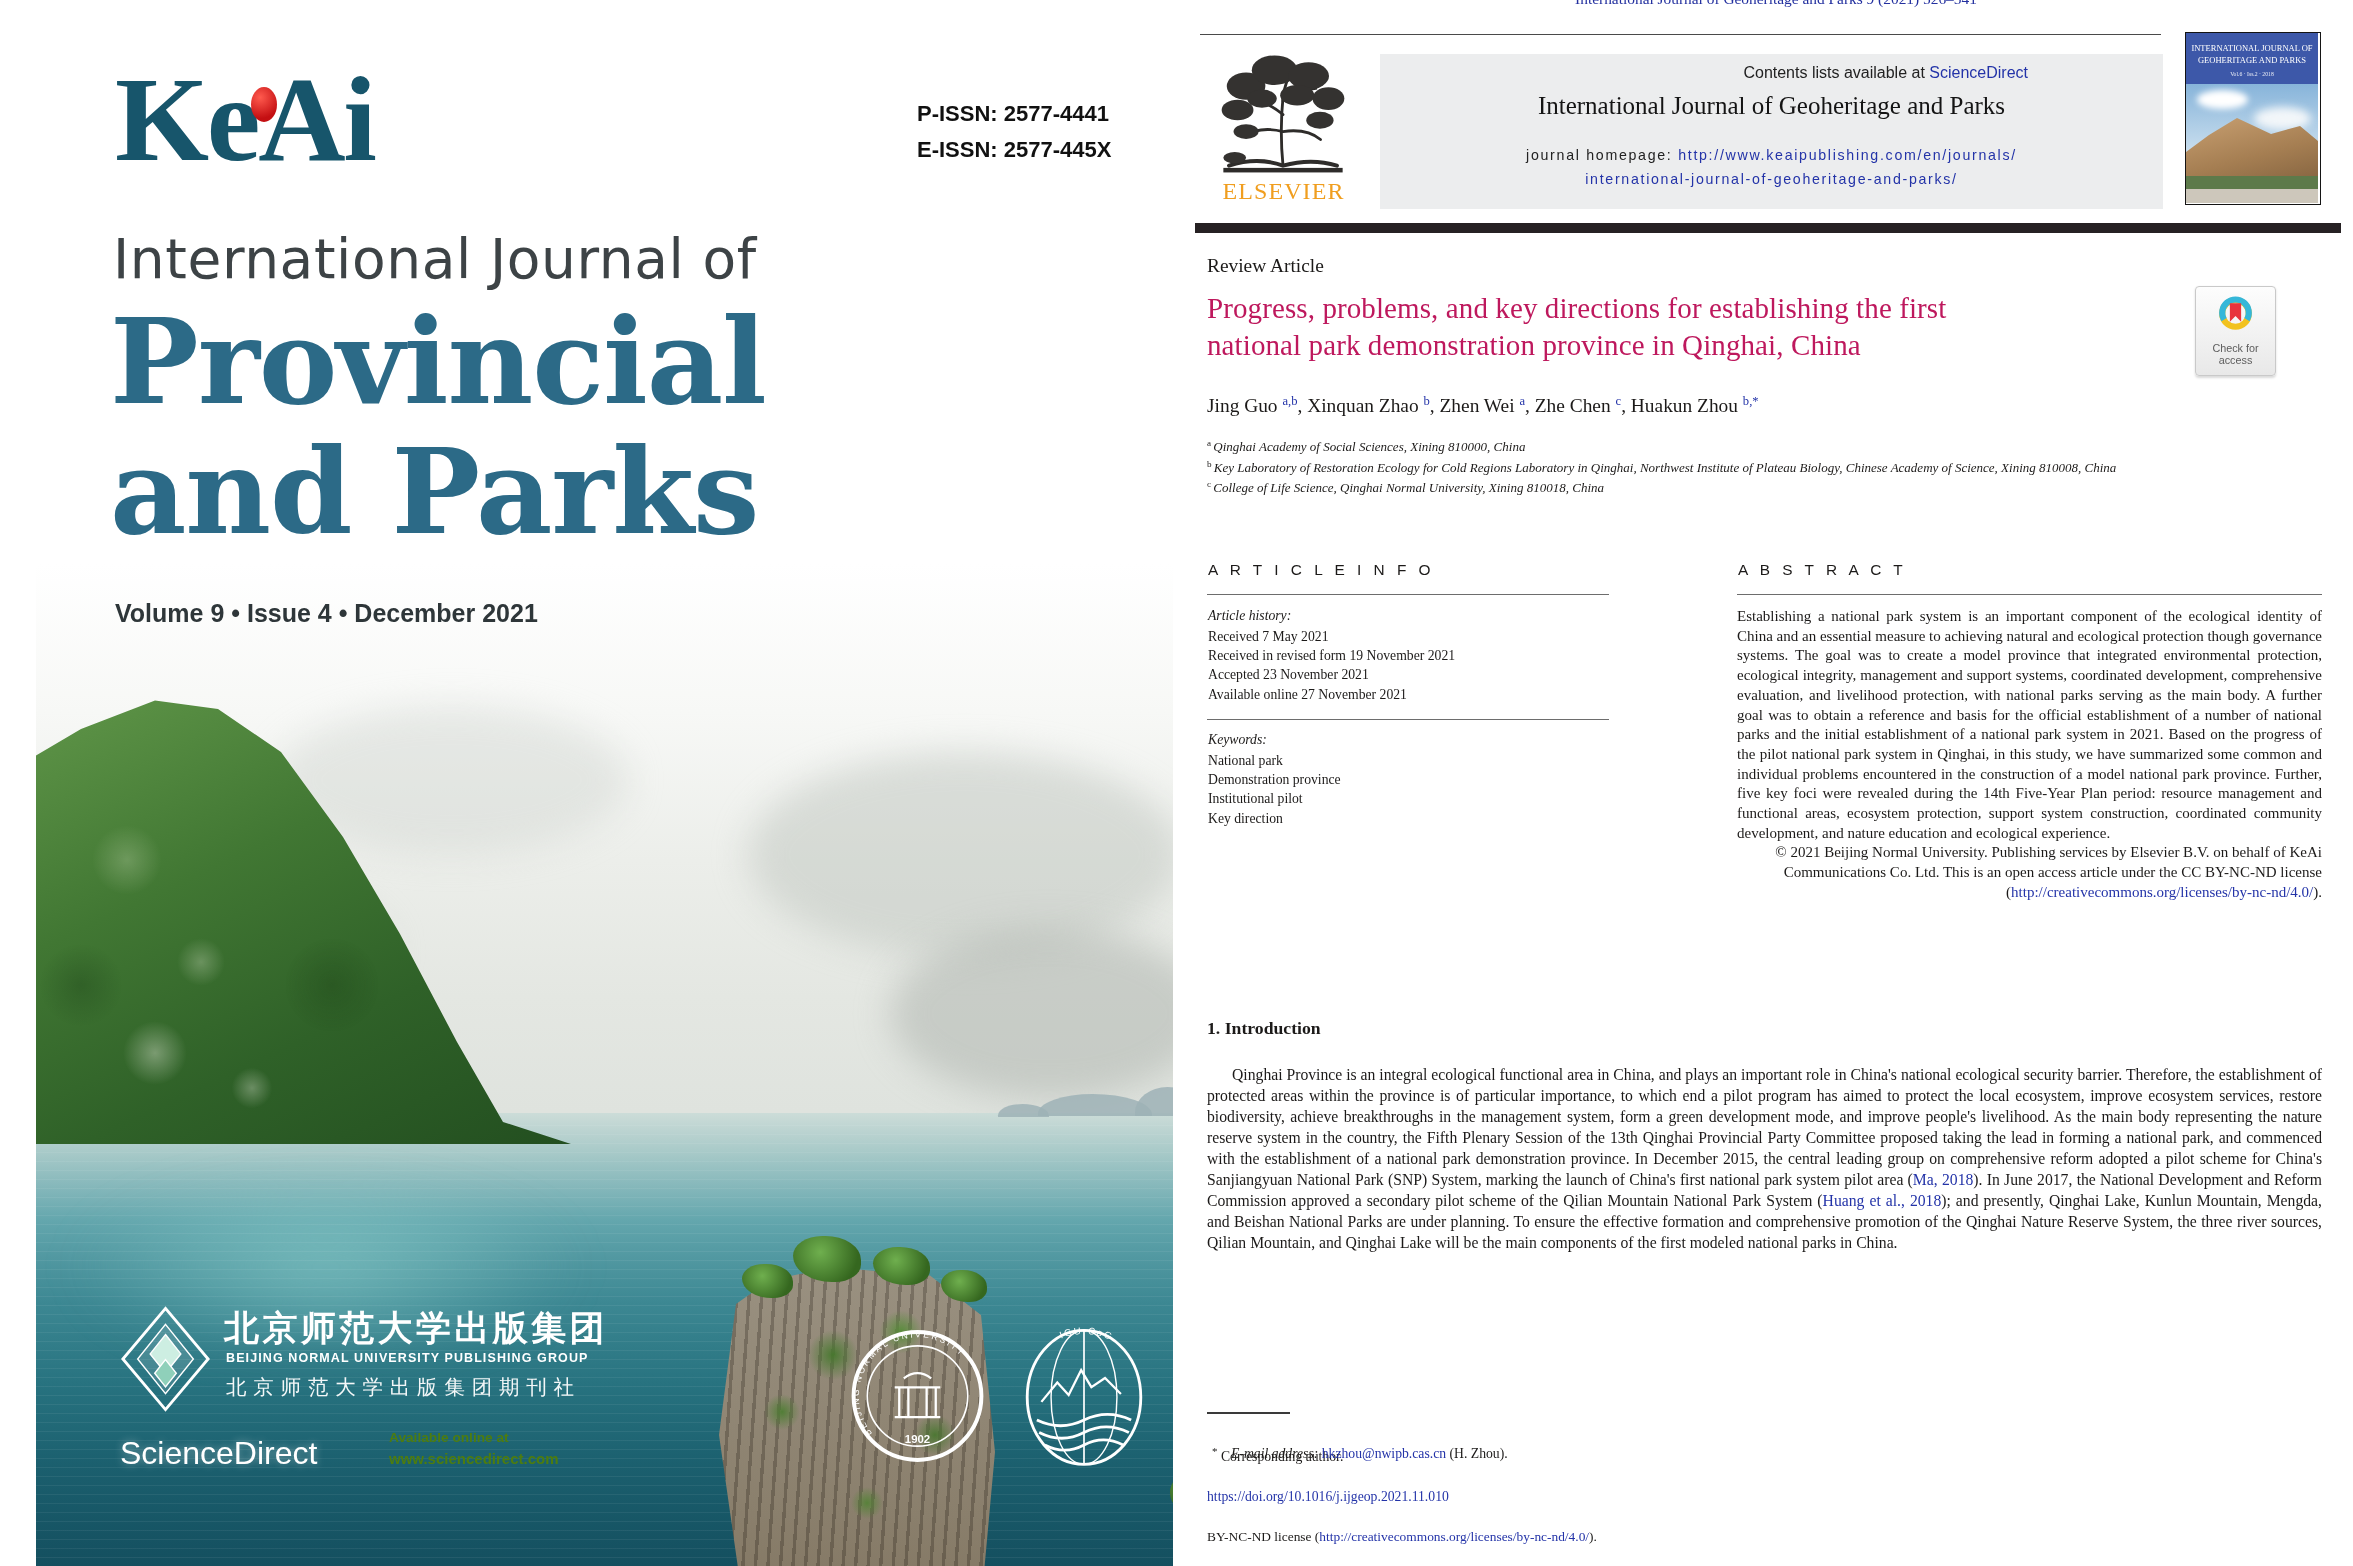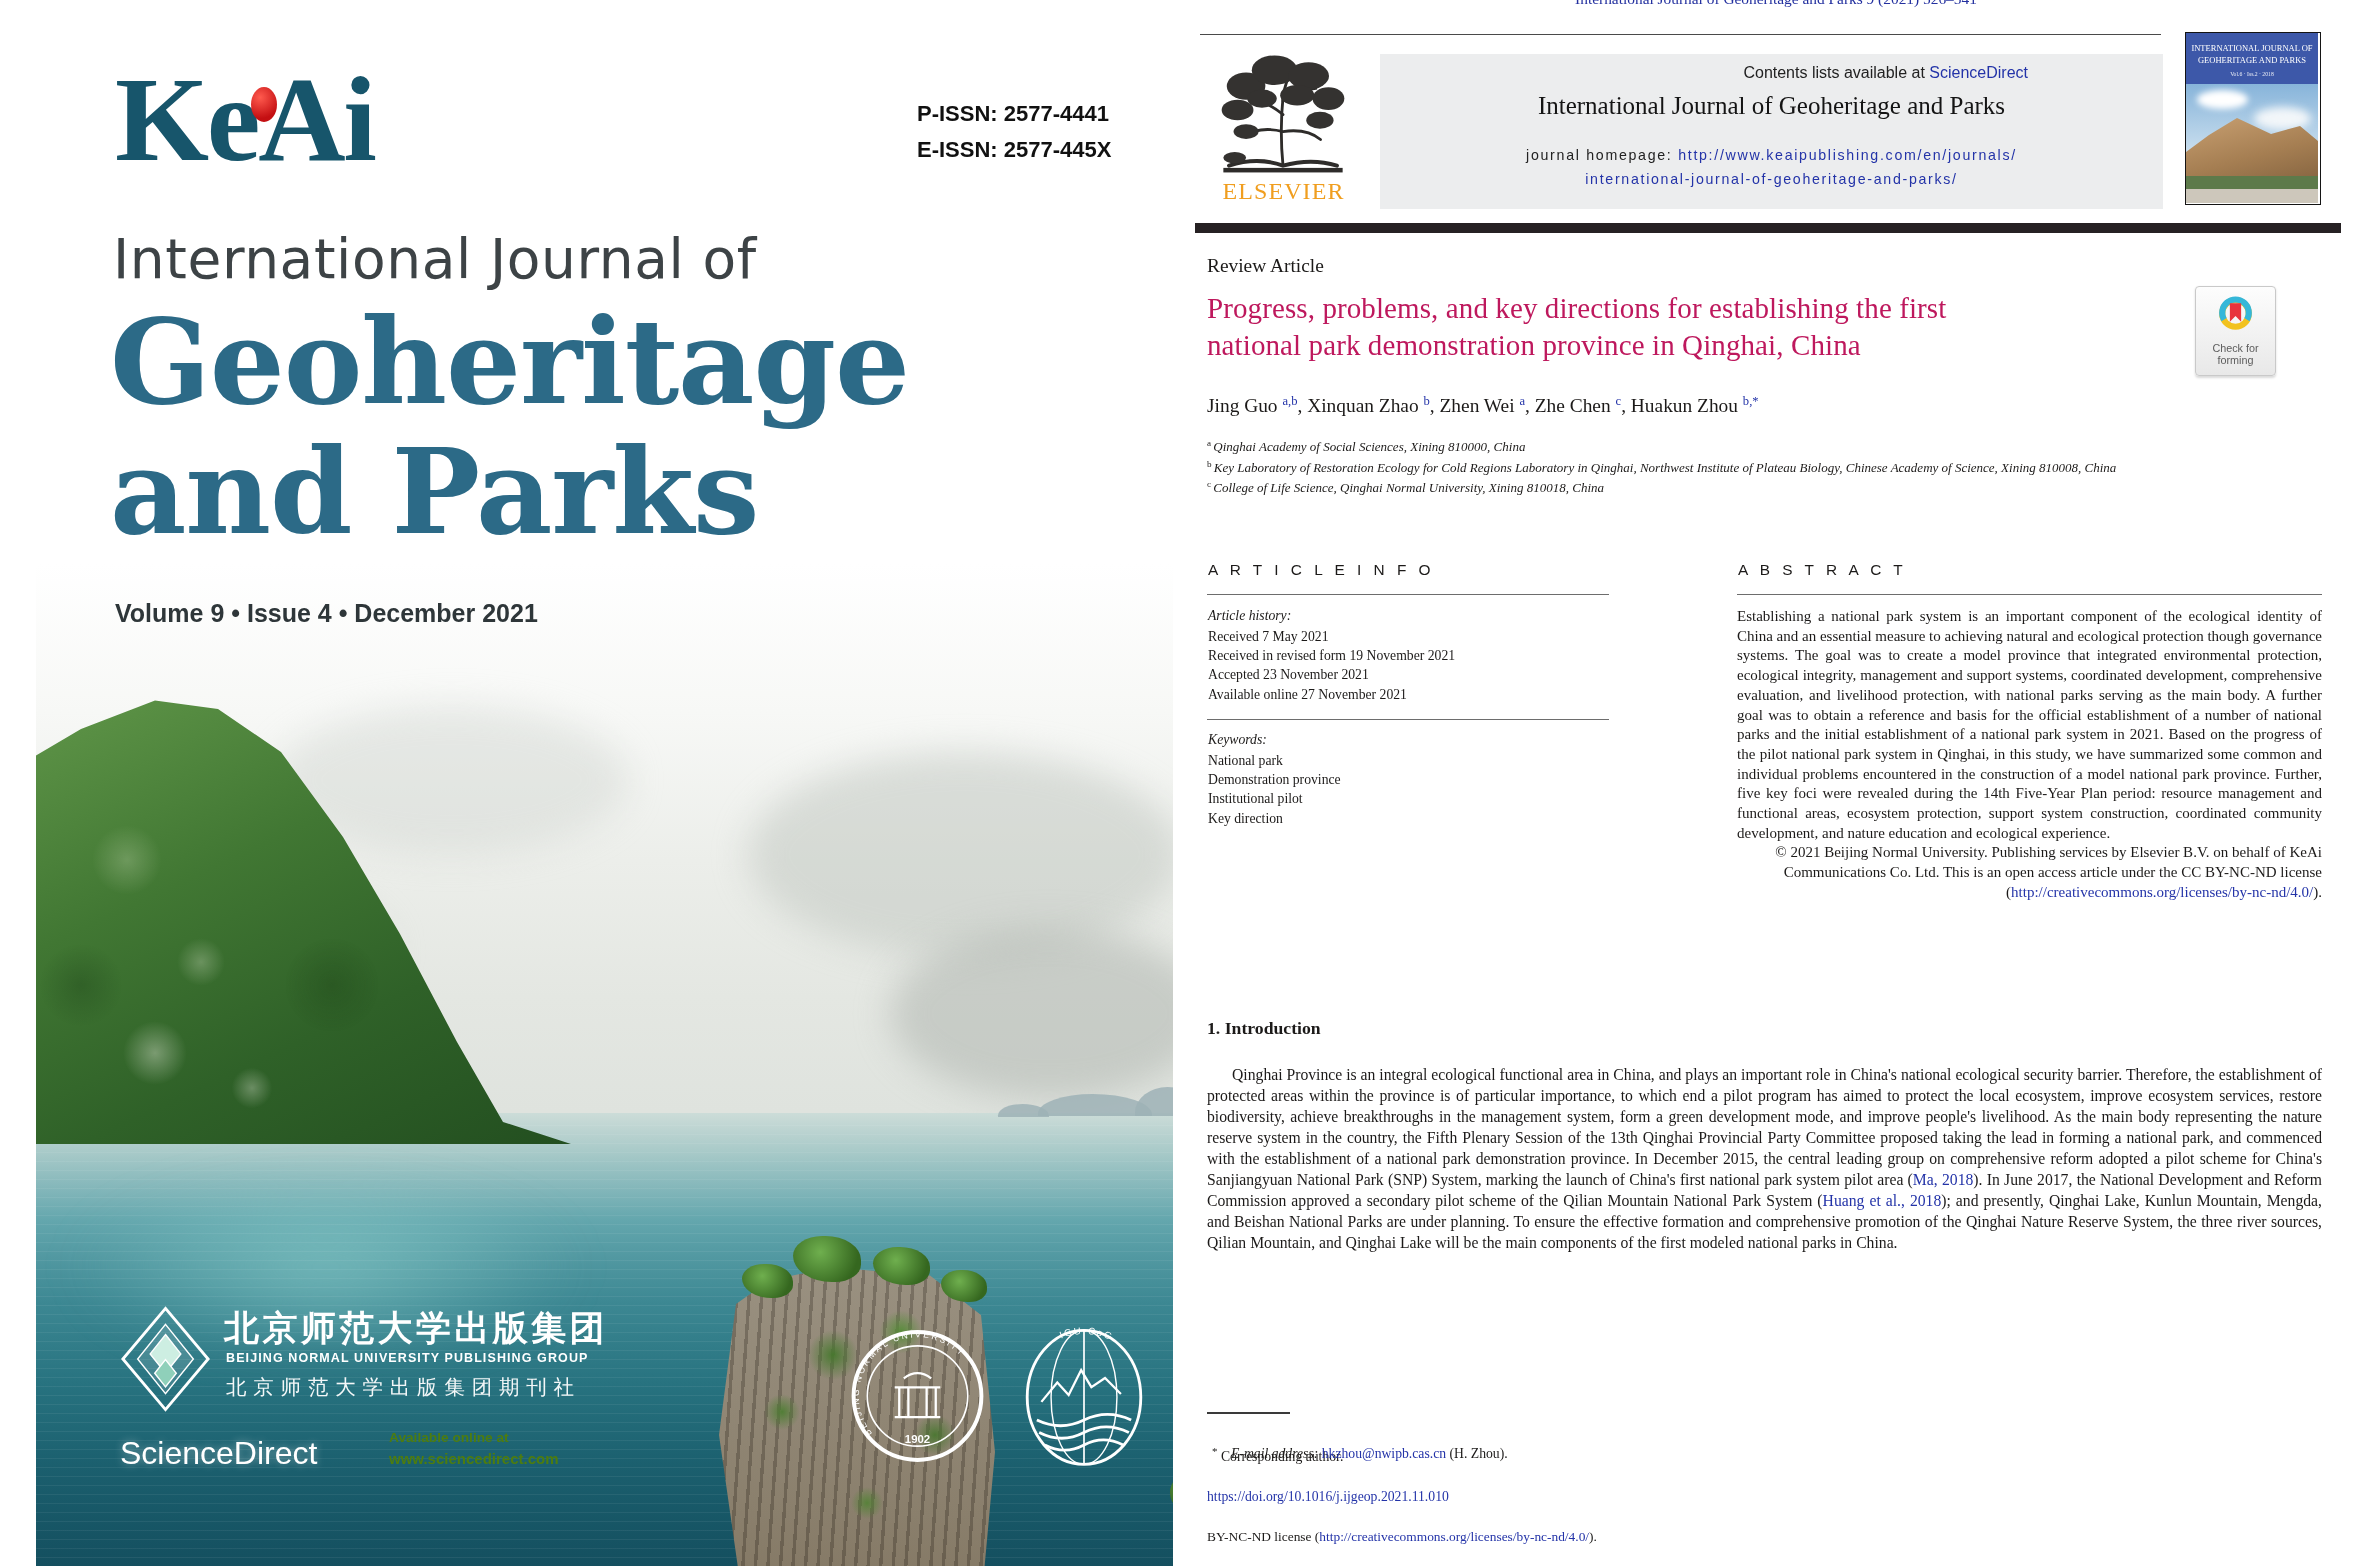--- a/index.html
+++ b/index.html
@@ -165,21 +165,21 @@
 
       <div id="cliff-tuft" class="abs"></div>
       <div id="cliff-right" class="abs"></div>
     </div>
 
     <div id="keai" class="abs">KeAi</div>
     <div id="keai-dot" class="abs"></div>
     <div class="abs issn" style="top:101px;">P-ISSN: 2577-4441</div>
     <div class="abs issn" style="top:137px;">E-ISSN: 2577-445X</div>
     <div id="cover-series" class="abs">International Journal of</div>
-    <div class="abs cover-title" style="top:292px;">Geoheritage</div>
+    <div class="abs cover-title" style="top:292px;">Provincial</div>
     <div class="abs cover-title" style="top:422px;">and Parks</div>
     <div id="cover-vol" class="abs">Volume 9 • Issue 4 • December 2021</div>
 
     <svg class="abs" style="left:81px;top:1305px;" width="97" height="108" viewBox="0 0 170 190">
       <g stroke="#ffffff" stroke-width="5" fill="none">
         <path d="M85 6 L160 95 L85 184 L10 95 Z"></path>
       </g>
       <g stroke="#ffffff" stroke-width="2.5">
         <path d="M85 34 L134 95 L85 156 L36 95 Z" fill="rgba(255,255,255,.12)"></path>
         <path d="M85 52 L112 86 L85 120 L58 86 Z" fill="#cdeee2"></path>
@@ -281,21 +281,21 @@
   <div class="abs title-line" style="top:292px;">Progress, problems, and key directions for establishing the first</div>
   <div class="abs title-line" style="top:329px;">national park demonstration province in Qinghai, China</div>
 
   <div id="check-badge" class="abs">
     <svg class="abs" style="left:19px;top:5.7px;" width="41" height="44" viewBox="0 0 80 86">
       <circle cx="40" cy="40" r="26" fill="none" stroke="#f2c21f" stroke-width="12"></circle>
       <path d="M 17.6 52 A 26 26 0 1 1 62.4 52" fill="none" stroke="#35b7d9" stroke-width="12"></path>
       <polygon points="29,20 51,20 51,56 40,45 29,56" fill="#e8333c"></polygon>
     </svg>
     <div class="abs check-text" style="top:55px;">Check for</div>
-    <div class="abs check-text" style="top:67px;">forming</div>
+    <div class="abs check-text" style="top:67px;">access</div>
   </div>
 
   <div id="authors" class="abs"><span>Jing Guo </span><span class="sup">a,b</span><span>, Xinquan Zhao </span><span class="sup">b</span><span>, Zhen Wei </span><span class="sup">a</span><span>, Zhe Chen </span><span class="sup">c</span><span>, Huakun Zhou </span><span class="sup">b,*</span></div>
 
   <div class="abs affil" style="top:438px;"><span class="asup">a </span><span>Qinghai Academy of Social Sciences, Xining 810000, China</span></div>
   <div class="abs affil" style="top:459px;"><span class="asup">b </span><span>Key Laboratory of Restoration Ecology for Cold Regions Laboratory in Qinghai, Northwest Institute of Plateau Biology, Chinese Academy of Science, Xining 810008, China</span></div>
   <div class="abs affil" style="top:479px;"><span class="asup">c </span><span>College of Life Science, Qinghai Normal University, Xining 810018, China</span></div>
 
   <div class="abs colhead" style="left:1208px;top:561px;">A R T I C L E   I N F O</div>
   <div class="abs colrule" style="left:1207px;top:594px;width:402px;"></div>

